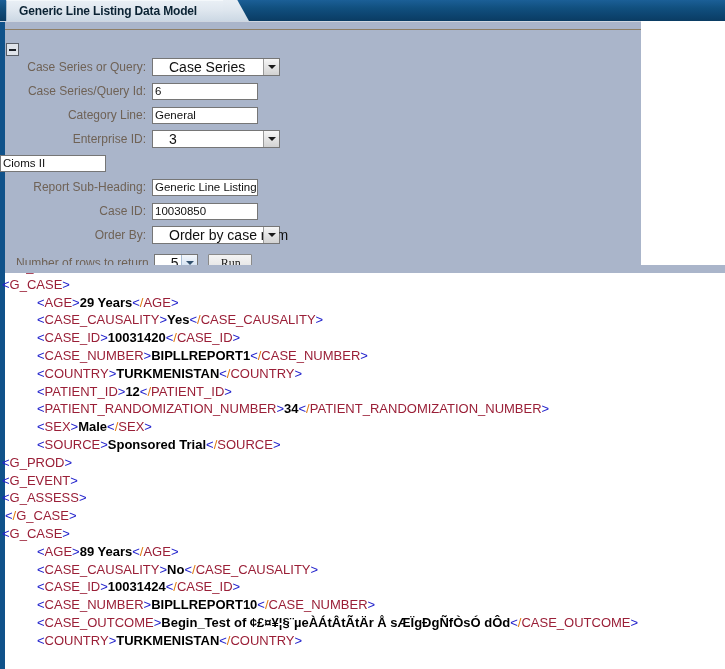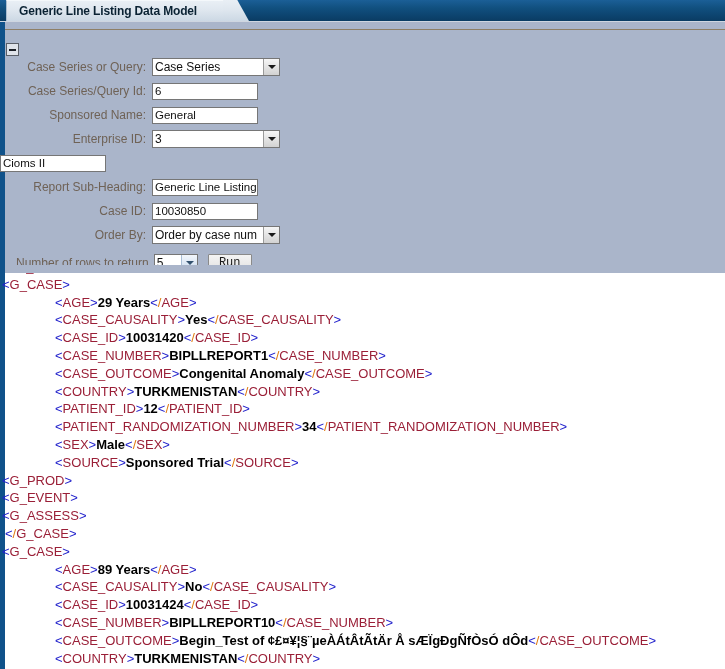--- a/index.html
+++ b/index.html
@@ -48,21 +48,21 @@
     top: 0;
     height: 21px;
     width: 26px;
     background: linear-gradient(to bottom, #e9eff5 0%, #dfe7ef 45%, #ccd8e4 100%);
     clip-path: polygon(0 0, 55% 0, 100% 100%, 0% 100%);
   }
 
   
   .form-panel {
     position: relative;
-    width: 725px;
+    width: 641px;
     height: 244px;
     background: #aab5ca;
     border-top: 1px solid #cfd6e0;
     overflow: hidden;
   }
   .form-panel::before {
     content: "";
     position: absolute;
     left: 0; top: 0;
     width: 5px; height: 244px;
@@ -130,23 +130,23 @@
   
   .combo {
     position: relative;
     height: 18px;
     background: #ffffff;
     border: 1px solid #767676;
     display: inline-block;
   }
   .combo .cval {
     position: absolute;
-    left: 2px; top: 0;
+    left: 16px; top: 0;
     line-height: 16px;
-    font-size: 12px;
+    font-size: 14px;
     color: #101010;
     white-space: nowrap;
   }
   .combo .carrow {
     position: absolute;
     right: 0; top: 0;
     width: 16px; height: 16px;
     background: linear-gradient(to bottom, #f6f6f6 0%, #e4e4e4 50%, #d2d2d2 100%);
     border-left: 1px solid #9a9a9a;
   }
@@ -187,23 +187,23 @@
     margin-left: 10px;
     height: 19px;
     min-width: 44px;
     padding: 0 10px;
     font-size: 12px;
     color: #1a1a1a;
     background: linear-gradient(to bottom, #f4f4f4 0%, #eaeaea 50%, #dcdcdc 100%);
     border: 1px solid #8a8a8a;
     border-radius: 1px;
     line-height: 17px;
-    text-align: center;
+    text-align: right;
     cursor: pointer;
-    font-family: Liberation Mono, monospace;
+    font-family: Liberation Serif, serif;
   }
 
   
   .xmlwrap {
     position: relative;
     width: 725px;
     height: 404px;
     background: #ffffff;
     overflow: hidden;
   }
@@ -220,21 +220,21 @@
     top: -7px;
     width: 720px;
     font-family: "Liberation Sans", sans-serif;
     font-size: 13px;
     line-height: 17.8px;
     white-space: nowrap;
   }
   .xline { height: 17.8px; white-space: nowrap; }
   .ind0 { }
   .ind1 { }
-  .ind2 { padding-left: 50px; }
+  .ind2 { padding-left: 32px; }
 
   .tog {
     display: inline-block;
     width: 13px;
     margin-left: -16px;
     color: #d2691e;
     font-weight: bold;
     font-size: 13px;
     cursor: pointer;
   }
@@ -279,21 +279,21 @@
           <div class="combo w128">
             <span class="cval">Case Series</span>
             <span class="carrow"></span>
           </div>
         </div>
         <div class="frow">
           <div class="flabel">Case Series/Query Id:</div>
           <div class="txt w106">6</div>
         </div>
         <div class="frow">
-          <div class="flabel">Sponsored Name:</div>
+          <div class="flabel">Category Line:</div>
           <div class="txt w106">General</div>
         </div>
         <div class="frow">
           <div class="flabel">Enterprise ID:</div>
           <div class="combo w128">
             <span class="cval">3</span>
             <span class="carrow"></span>
           </div>
         </div>
         <div class="frow">
@@ -327,21 +327,20 @@
 
   <div class="xmlwrap">
     <div class="clipband"></div>
     <div class="xml" id="xml-lines">
         <div class="xline ind1"><span class="br">&lt;</span><span class="sl">/</span><span class="tg">G_COVERPG</span><span class="br">&gt;</span></div>
         <div class="xline ind0"><span class="tog minus">−</span><span class="br">&lt;</span><span class="tg">G_CASE</span><span class="br">&gt;</span></div>
         <div class="xline ind2"><span class="br">&lt;</span><span class="tg">AGE</span><span class="br">&gt;</span><span class="vl">29 Years</span><span class="br">&lt;</span><span class="sl">/</span><span class="tg">AGE</span><span class="br">&gt;</span></div>
         <div class="xline ind2"><span class="br">&lt;</span><span class="tg">CASE_CAUSALITY</span><span class="br">&gt;</span><span class="vl">Yes</span><span class="br">&lt;</span><span class="sl">/</span><span class="tg">CASE_CAUSALITY</span><span class="br">&gt;</span></div>
         <div class="xline ind2"><span class="br">&lt;</span><span class="tg">CASE_ID</span><span class="br">&gt;</span><span class="vl">10031420</span><span class="br">&lt;</span><span class="sl">/</span><span class="tg">CASE_ID</span><span class="br">&gt;</span></div>
         <div class="xline ind2"><span class="br">&lt;</span><span class="tg">CASE_NUMBER</span><span class="br">&gt;</span><span class="vl">BIPLLREPORT1</span><span class="br">&lt;</span><span class="sl">/</span><span class="tg">CASE_NUMBER</span><span class="br">&gt;</span></div>
-        <div class="xline ind2"><span class="br">&lt;</span><span class="tg">CASE_OUTCOME</span><span class="br">&gt;</span><span class="vl">Congenital Anomaly</span><span class="br">&lt;</span><span class="sl">/</span><span class="tg">CASE_OUTCOME</span><span class="br">&gt;</span></div>
         <div class="xline ind2"><span class="br">&lt;</span><span class="tg">COUNTRY</span><span class="br">&gt;</span><span class="vl">TURKMENISTAN</span><span class="br">&lt;</span><span class="sl">/</span><span class="tg">COUNTRY</span><span class="br">&gt;</span></div>
         <div class="xline ind2"><span class="br">&lt;</span><span class="tg">PATIENT_ID</span><span class="br">&gt;</span><span class="vl">12</span><span class="br">&lt;</span><span class="sl">/</span><span class="tg">PATIENT_ID</span><span class="br">&gt;</span></div>
         <div class="xline ind2"><span class="br">&lt;</span><span class="tg">PATIENT_RANDOMIZATION_NUMBER</span><span class="br">&gt;</span><span class="vl">34</span><span class="br">&lt;</span><span class="sl">/</span><span class="tg">PATIENT_RANDOMIZATION_NUMBER</span><span class="br">&gt;</span></div>
         <div class="xline ind2"><span class="br">&lt;</span><span class="tg">SEX</span><span class="br">&gt;</span><span class="vl">Male</span><span class="br">&lt;</span><span class="sl">/</span><span class="tg">SEX</span><span class="br">&gt;</span></div>
         <div class="xline ind2"><span class="br">&lt;</span><span class="tg">SOURCE</span><span class="br">&gt;</span><span class="vl">Sponsored Trial</span><span class="br">&lt;</span><span class="sl">/</span><span class="tg">SOURCE</span><span class="br">&gt;</span></div>
         <div class="xline ind1"><span class="tog plus">+</span><span class="br">&lt;</span><span class="tg">G_PROD</span><span class="br">&gt;</span></div>
         <div class="xline ind1"><span class="tog plus">+</span><span class="br">&lt;</span><span class="tg">G_EVENT</span><span class="br">&gt;</span></div>
         <div class="xline ind1"><span class="tog plus">+</span><span class="br">&lt;</span><span class="tg">G_ASSESS</span><span class="br">&gt;</span></div>
         <div class="xline ind1"><span class="br">&lt;</span><span class="sl">/</span><span class="tg">G_CASE</span><span class="br">&gt;</span></div>
         <div class="xline ind0"><span class="tog minus">−</span><span class="br">&lt;</span><span class="tg">G_CASE</span><span class="br">&gt;</span></div>

